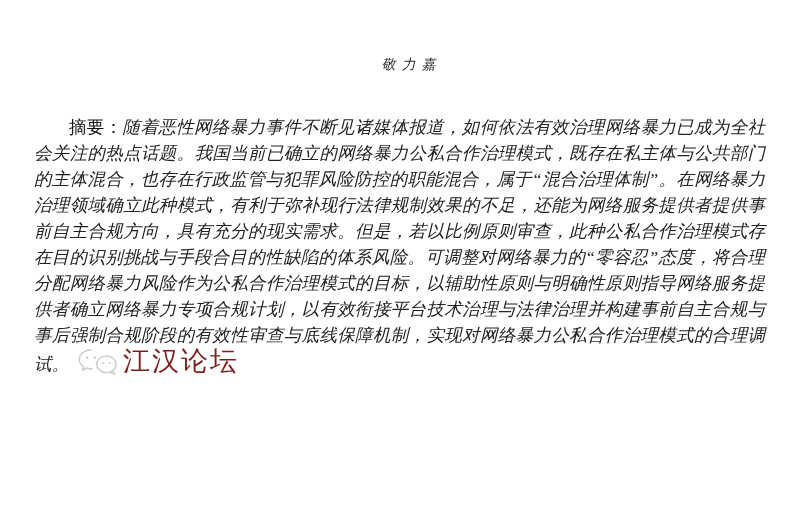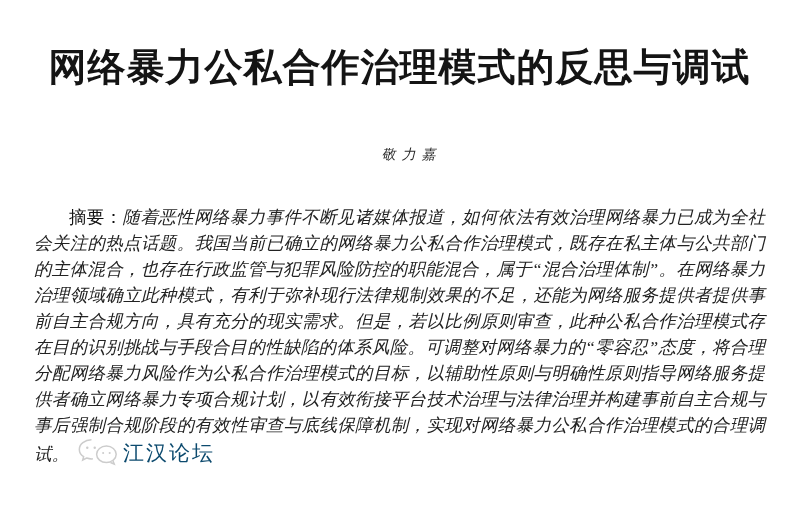--- a/index.html
+++ b/index.html
@@ -41,35 +41,34 @@
     font-style: italic;
   }
   .abstract-label {
     font-style: normal;
     font-weight: normal;
     color: #111111;
   }
   .watermark {
     font-style: normal;
     white-space: nowrap;
-    color: #0c4a6e;
-    font-size: 21px;
+    color: #7f1d1d;
+    font-size: 27px;
     letter-spacing: 2px;
   }
   .watermark svg {
     vertical-align: -6px;
     margin: 0 4px 0 8px;
   }
 </style>
 </head>
 <body>
 
 <div class="page">
 
-  <h1 class="article-title">网络暴力公私合作治理模式的反思与调试</h1>
 
   <div class="article-author">敬力嘉</div>
 
   <p class="abstract"><span class="abstract-label">摘要：</span><span>随着恶性网络暴力事件不断见诸媒体报道，如何依法有效治理网络暴力已成为全社会关注的热点话题。我国当前已确立的网络暴力公私合作治理模式，既存在私主体与公共部门的主体混合，也存在行政监管与犯罪风险防控的职能混合，属于“混合治理体制”。在网络暴力治理领域确立此种模式，有利于弥补现行法律规制效果的不足，还能为网络服务提供者提供事前自主合规方向，具有充分的现实需求。但是，若以比例原则审查，此种公私合作治理模式存在目的识别挑战与手段合目的性缺陷的体系风险。可调整对网络暴力的“零容忍”态度，将合理分配网络暴力风险作为公私合作治理模式的目标，以辅助性原则与明确性原则指导网络服务提供者确立网络暴力专项合规计划，以有效衔接平台技术治理与法律治理并构建事前自主合规与事后强制合规阶段的有效性审查与底线保障机制，实现对网络暴力公私合作治理模式的合理调试。</span><span class="watermark"><svg width="42" height="28" viewBox="0 0 44 30" fill="none" xmlns="http://www.w3.org/2000/svg">
         <path d="M15 2 C7.8 2 2 6.6 2 12.2 C2 15.4 3.8 18.2 6.6 20 L5.6 23.6 L9.8 21.5 C11.4 22 13.2 22.4 15 22.4 C15.5 22.4 16 22.4 16.5 22.3" stroke="#cccccc" stroke-width="1.6" fill="#ffffff"></path>
         <ellipse cx="31" cy="17.5" rx="10.5" ry="8.8" stroke="#cccccc" stroke-width="1.6" fill="#ffffff"></ellipse>
         <path d="M38 24.5 L39.4 28 L35.4 26.2" stroke="#cccccc" stroke-width="1.6" fill="#ffffff"></path>
         <circle cx="10.5" cy="10.5" r="1.3" fill="#cccccc"></circle>
         <circle cx="18.5" cy="10.5" r="1.3" fill="#cccccc"></circle>
         <circle cx="27.5" cy="16" r="1.1" fill="#cccccc"></circle>

